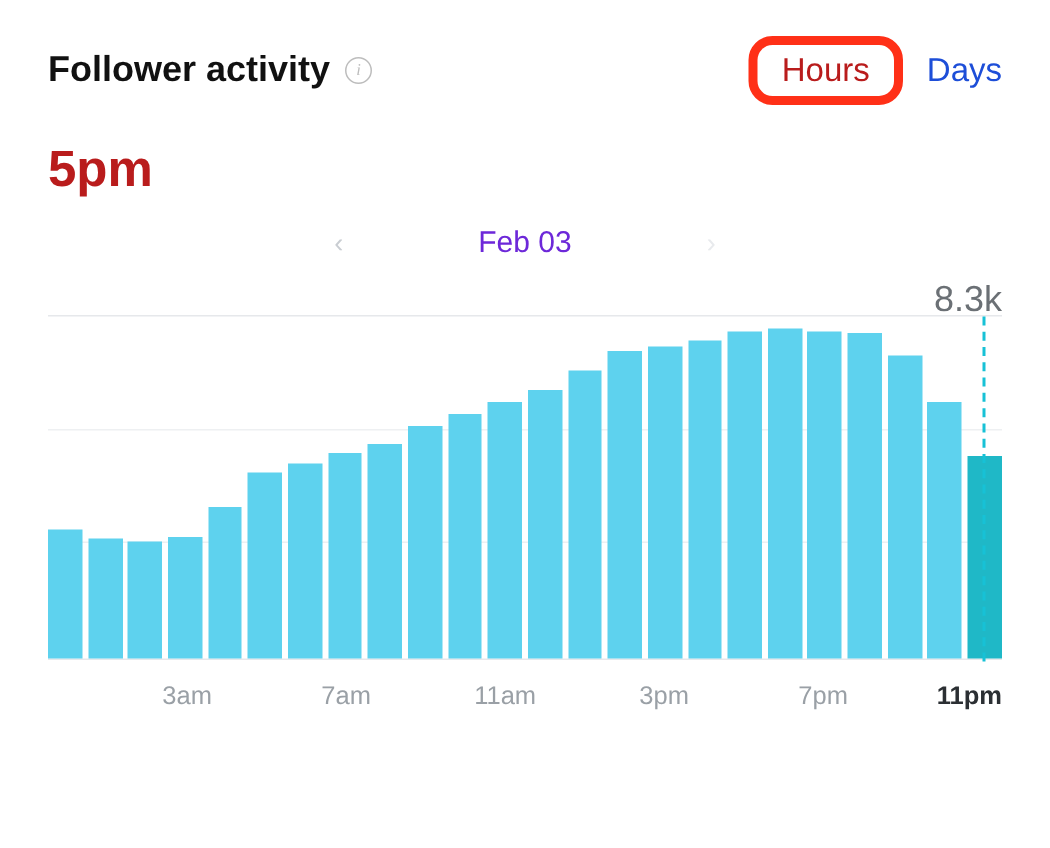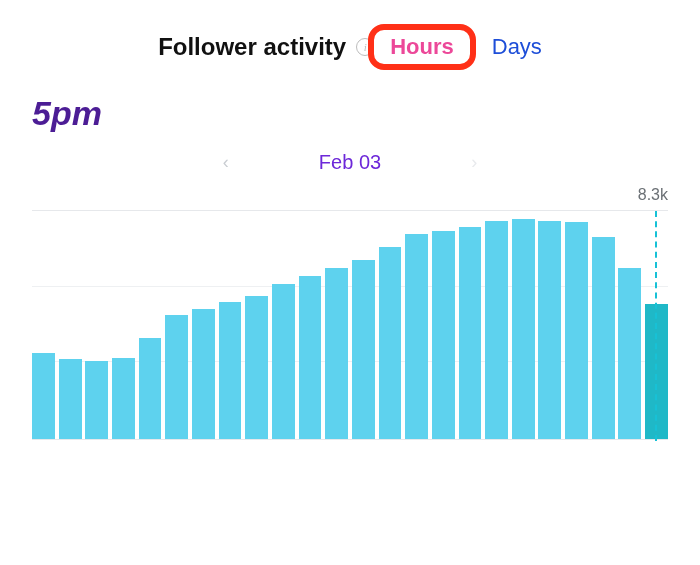--- a/index.html
+++ b/index.html
@@ -8,21 +8,21 @@
     background: #fff;
     width: 700px;
     height: 565px;
     position: relative;
     padding: 28px 32px 20px 32px;
     color: #1a1a1a;
   }
   .header-row {
     display: flex;
     align-items: center;
-    justify-content: center;
+    justify-content: space-between;
     margin-bottom: 28px;
   }
   .title-group {
     display: flex;
     align-items: center;
     gap: 10px;
   }
   .section-title {
     font-size: 24px;
     font-weight: 600;
@@ -43,44 +43,42 @@
     line-height: 1;
   }
   .tabs {
     display: flex;
     align-items: center;
     gap: 22px;
     font-size: 22px;
     font-weight: 500;
   }
   .tab-hours {
-    color: #ec4899;
+    color: #b91c1c;
     position: relative;
     padding: 6px 16px;
-    font-weight: bold;
   }
   .highlight-ring {
     position: absolute;
     left: -6px;
     top: -4px;
     right: -6px;
     bottom: -4px;
     border: 6px solid #ff3017;
     border-radius: 16px;
     pointer-events: none;
   }
   .tab-days {
     color: #1d4ed8;
   }
   .subhead {
     font-size: 34px;
     font-weight: 700;
-    color: #4c1d95;
+    color: #b91c1c;
     margin-bottom: 18px;
-    font-style: italic;
   }
   .date-nav {
     display: flex;
     justify-content: center;
     align-items: center;
     gap: 90px;
     font-size: 20px;
     color: #9aa0a6;
     margin-bottom: 36px;
     font-weight: 500;
@@ -93,21 +91,21 @@
   .date-nav .arrow.disabled { color: #e8eaed; cursor: default; }
   .date-label { color: #6d28d9; }
   .chart-wrap {
     position: relative;
     width: 100%;
   }
   .y-annotation {
     position: absolute;
     right: 0;
     top: -24px;
-    font-size: 16px;
+    font-size: 24px;
     font-weight: 500;
     color: #6b7075;
   }
   .chart-area {
     position: relative;
     width: 100%;
     height: 230px;
     border-top: 1px solid #e6e8eb;
     border-bottom: 1px solid #e6e8eb;
   }
@@ -208,13 +206,21 @@
         <div class="bar" style="height: 95.7143%;"></div>
         <div class="bar" style="height: 96.4286%;"></div>
         <div class="bar" style="height: 95.7143%;"></div>
         <div class="bar" style="height: 95%;"></div>
         <div class="bar" style="height: 88.5714%;"></div>
         <div class="bar" style="height: 75%;"></div>
         <div class="bar current" style="height: 59.2857%;"></div>
       </div>
     <div class="marker-line" id="marker"></div>
   </div>
+  <div class="x-axis" id="xaxis">
+      <span class="x-tick" style="left: 14.5833%;">3am</span>
+      <span class="x-tick" style="left: 31.25%;">7am</span>
+      <span class="x-tick" style="left: 47.9167%;">11am</span>
+      <span class="x-tick" style="left: 64.5833%;">3pm</span>
+      <span class="x-tick" style="left: 81.25%;">7pm</span>
+      <span class="x-tick last" style="left: 100%;">11pm</span>
+    </div>
 </div>
 
 </body></html>

